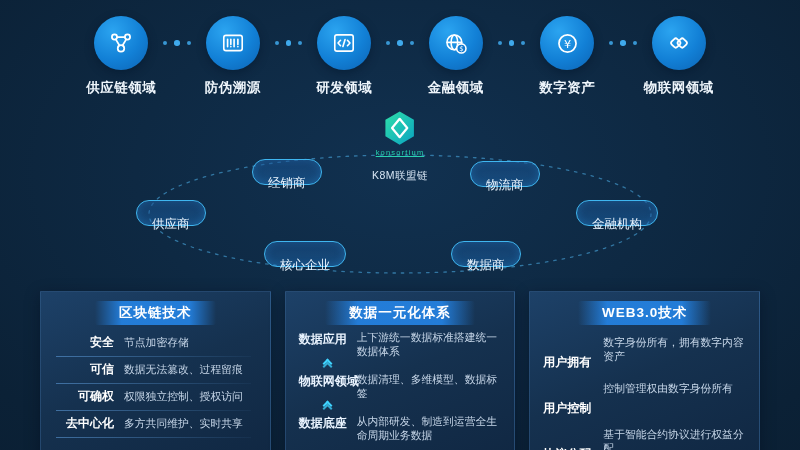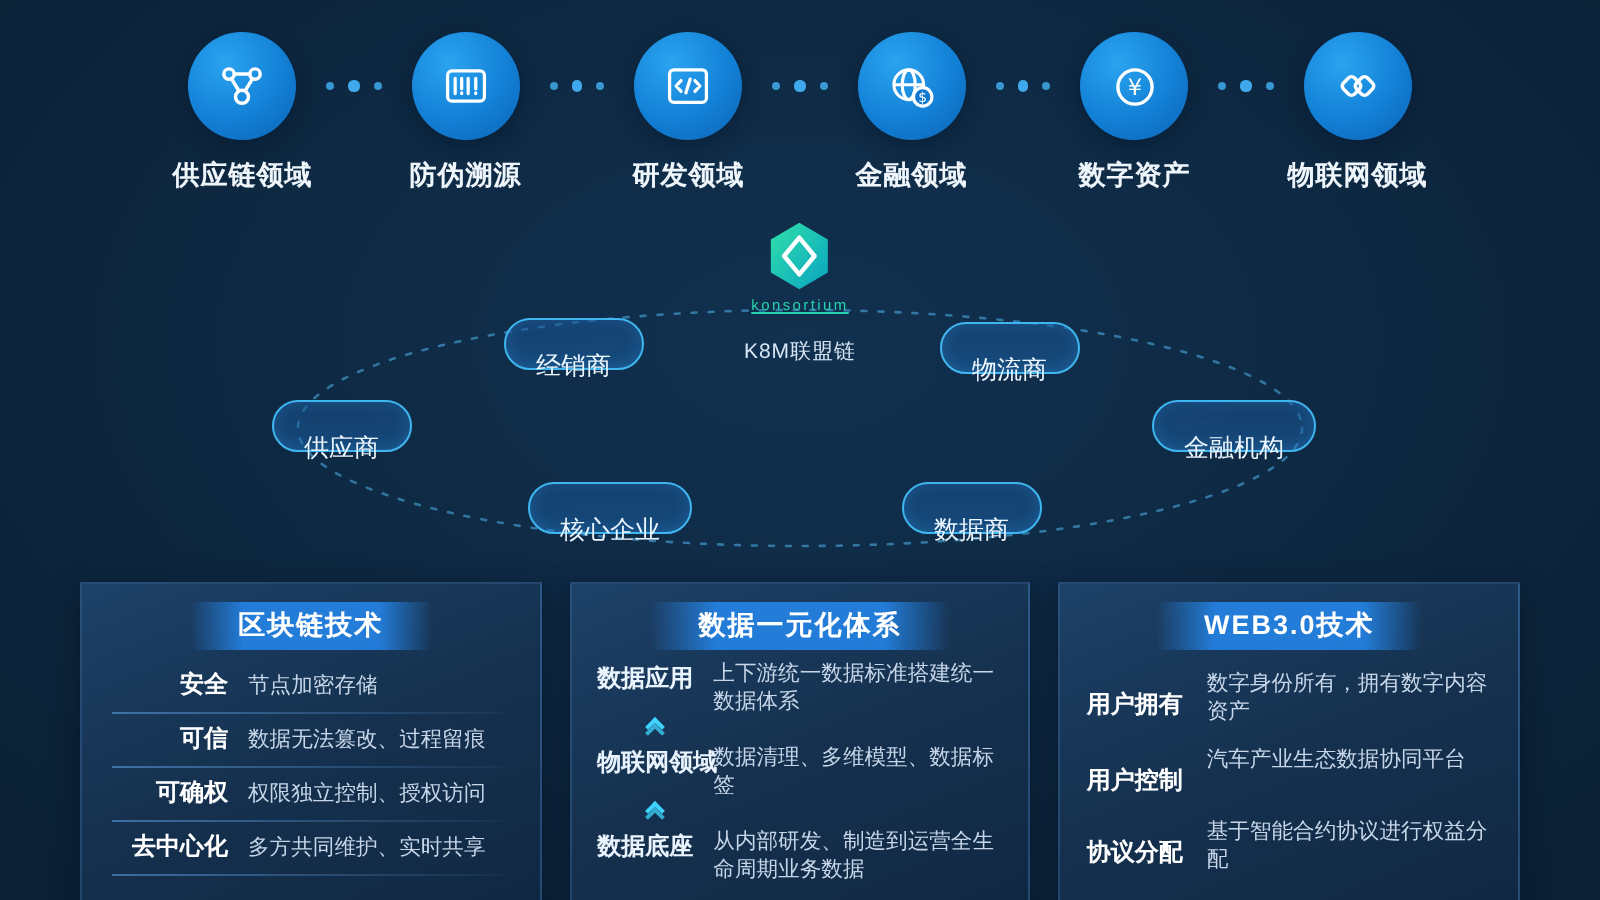--- a/index.html
+++ b/index.html
@@ -65,21 +65,21 @@
   .b-row::after{content:"";position:absolute;left:2px;right:6px;bottom:0;height:1px;
     background:linear-gradient(90deg, rgba(104,172,240,.5), rgba(104,172,240,.05));}
   
   .d-row{display:flex;align-items:flex-start;}
   .dlabel{flex:none;width:58px;font-size:12px;font-weight:bold;color:#eaf4ff;margin-top:1px;white-space:nowrap;}
   .up-arrows{display:flex;flex-direction:column;align-items:center;width:58px;margin:2px 0;}
   .chev{width:7px;height:7px;border-left:2px solid #3fd4ff;border-top:2px solid #3fd4ff;transform:rotate(45deg);}
   .chev + .chev{margin-top:-4px;opacity:.75;}
   
   .w-row{display:flex;align-items:flex-start;padding:5px 0;}
-  .wlabel{flex:none;width:60px;font-size:12px;font-weight:bold;color:#ffffff;margin-top:9px;white-space:nowrap;}
+  .wlabel{flex:none;width:60px;font-size:12px;font-weight:bold;color:#ffffff;margin-top:19px;white-space:nowrap;}
   .panel-accent{position:absolute;left:50%;bottom:5px;transform:translateX(-50%);width:56px;height:2px;
     background:linear-gradient(90deg, transparent, #5ad2ff, transparent);opacity:.65;}
 </style>
 </head>
 <body>
 
 <div class="slide">
 
   <div class="top-row">
 
@@ -268,21 +268,21 @@
       <div class="panel-header">
         <span class="panel-title">WEB3.0技术</span>
       </div>
       <div class="panel-body">
         <div class="w-row">
           <span class="wlabel">用户拥有</span>
           <span class="pdesc">数字身份所有，拥有数字内容资产</span>
         </div>
         <div class="w-row">
           <span class="wlabel">用户控制</span>
-          <span class="pdesc">汽车产业生态数据协同平台</span>
+          <span class="pdesc">控制管理权由数字身份所有</span>
         </div>
         <div class="w-row">
           <span class="wlabel">协议分配</span>
           <span class="pdesc">基于智能合约协议进行权益分配</span>
         </div>
       </div>
       <div class="panel-accent"></div>
     </section>
 
   </div>

